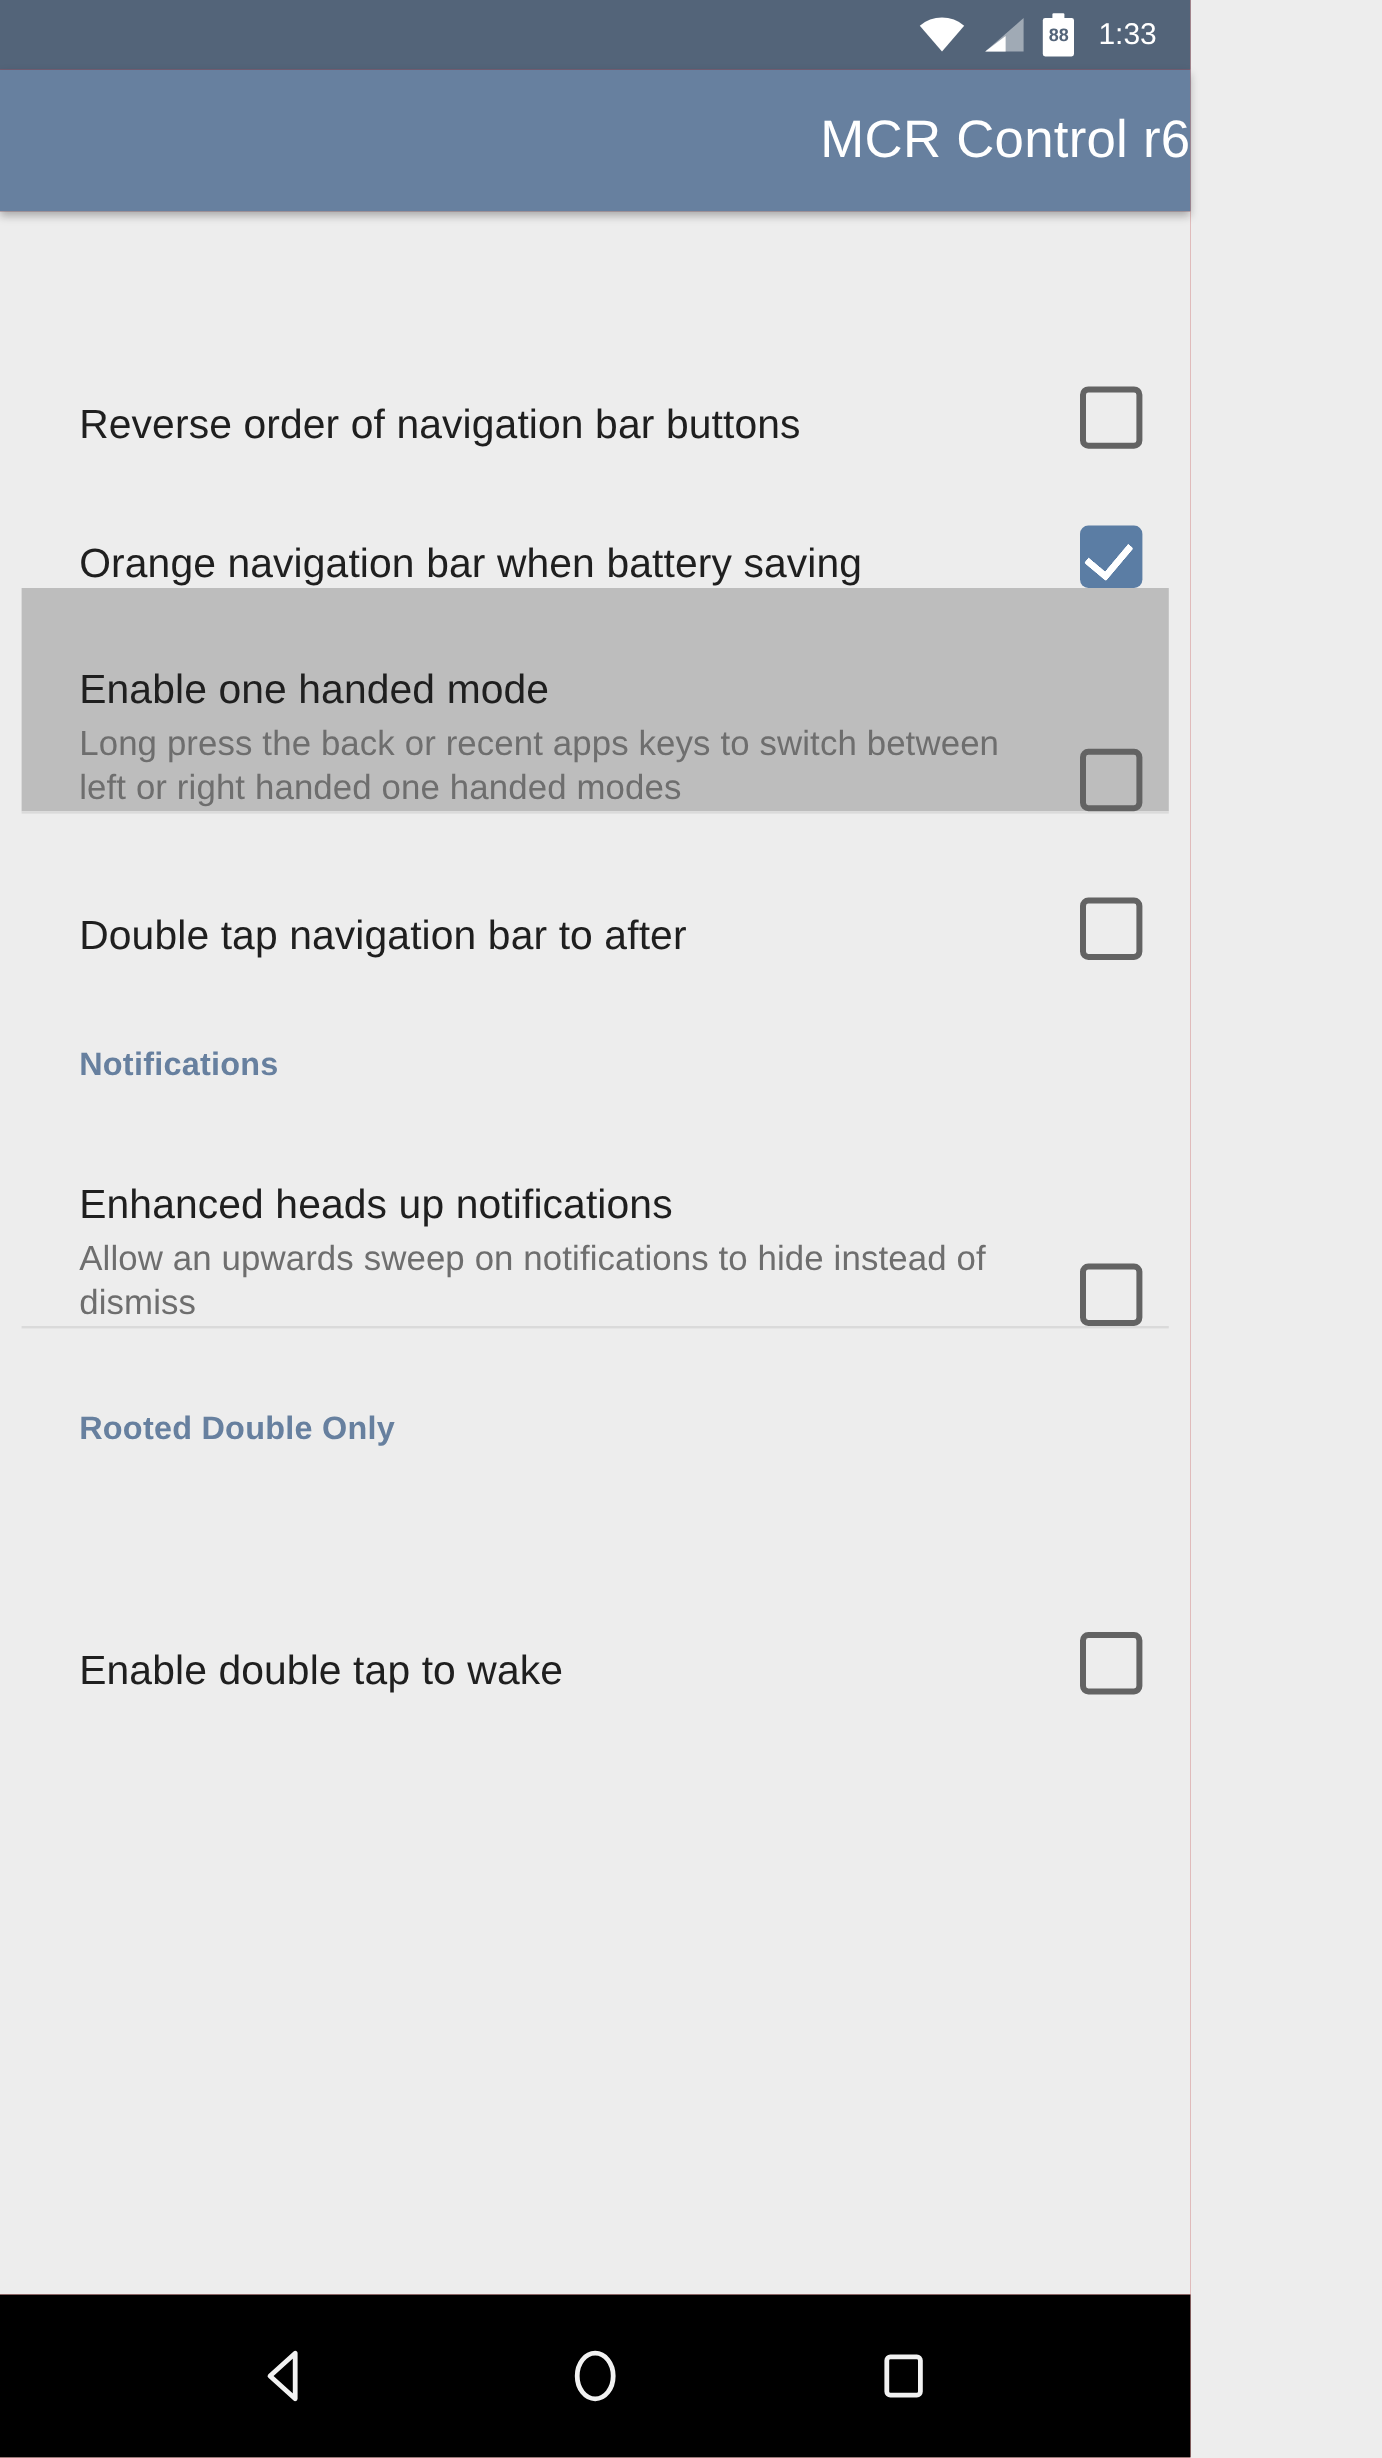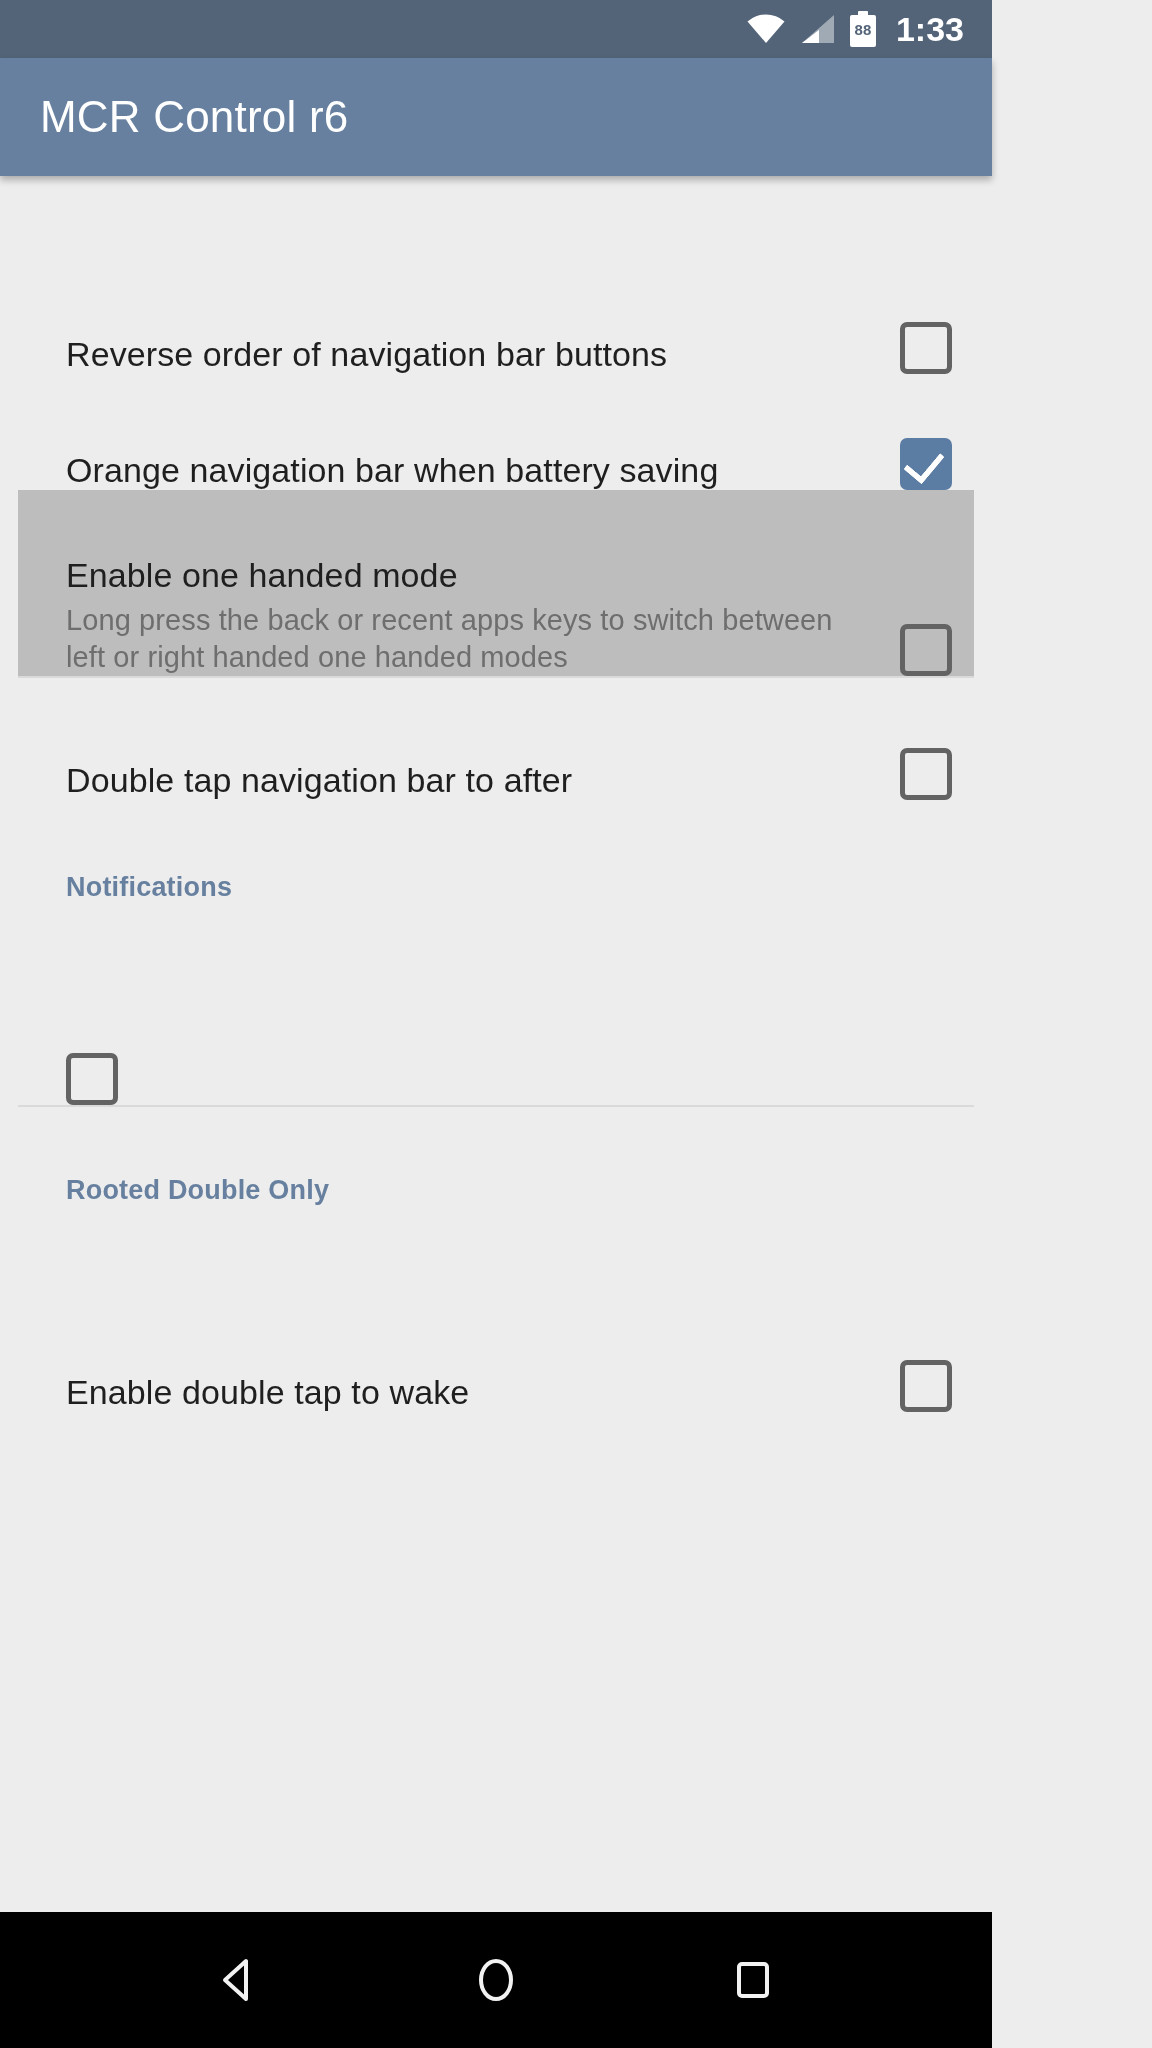--- a/index.html
+++ b/index.html
@@ -11,33 +11,33 @@
   }
   #screen { position:relative; width:992px; height:2048px; background:#b91c1c; display:flex; flex-direction:column; }
 
   
   .status-bar {
     height:58px; background:#536479; flex:0 0 58px;
     display:flex; align-items:center; justify-content:flex-end;
     padding-right:28px; gap:14px;
   }
   .sb-icon { display:flex; align-items:center; }
-  .sb-clock { color:#ffffff; font-size:34px; font-weight:700; letter-spacing:0px; line-height:1; margin-left:6px; }
+  .sb-clock { color:#ffffff; font-size:25px; font-weight:400; letter-spacing:0px; line-height:1; margin-left:6px; }
   .batt-wrap { position:relative; width:26px; height:36px; }
   .batt-body { position:absolute; left:0; top:4px; width:26px; height:32px; background:#ffffff; border-radius:2px; }
   .batt-cap  { position:absolute; left:8px; top:0px; width:10px; height:5px; background:#ffffff; border-radius:1px; }
   .batt-num  { position:absolute; left:0; top:8px; width:26px; text-align:center;
                font-size:15px; font-weight:700; color:#536479; line-height:22px; font-family:"Liberation Sans", sans-serif; }
 
   
   .app-bar {
     height:118px; flex:0 0 118px; background:#67809f;
     display:flex; align-items:center; padding-left:40px;
     box-shadow:0 4px 7px rgba(0,0,0,0.28);
-    position:relative; z-index:5;
+    position:relative; z-index:5;justify-content:flex-end;
   }
   .app-title { color:#ffffff; font-size:44px; font-weight:400; letter-spacing:0.2px; }
 
   
   .content { flex:1 1 auto; background:#ededed; overflow:hidden; position:relative; }
 
   .section-header {
     color:#67809f; font-size:27px; font-weight:700;
     padding:0 0 0 66px; letter-spacing:0.2px;
   }
@@ -140,20 +140,24 @@
       </div>
       <div class="cb">
           <div class="cb-off"></div>
         </div>
     </div>
 
     <div style="height:72px"></div>
     <div class="section-header">Notifications</div>
 
     <div class="pref" style="height:176px;margin-top:26px">
+      <div class="pref-texts">
+        <div class="pref-title">Enhanced heads up notifications</div>
+        <div class="pref-summary">Allow an upwards sweep on notifications to hide instead of dismiss</div>
+      </div>
       <div class="cb">
           <div class="cb-off"></div>
         </div>
     </div>
 
     <div class="divider"></div>
 
 
     <div style="height:68px"></div>
     <div class="section-header">Rooted Double Only</div>

